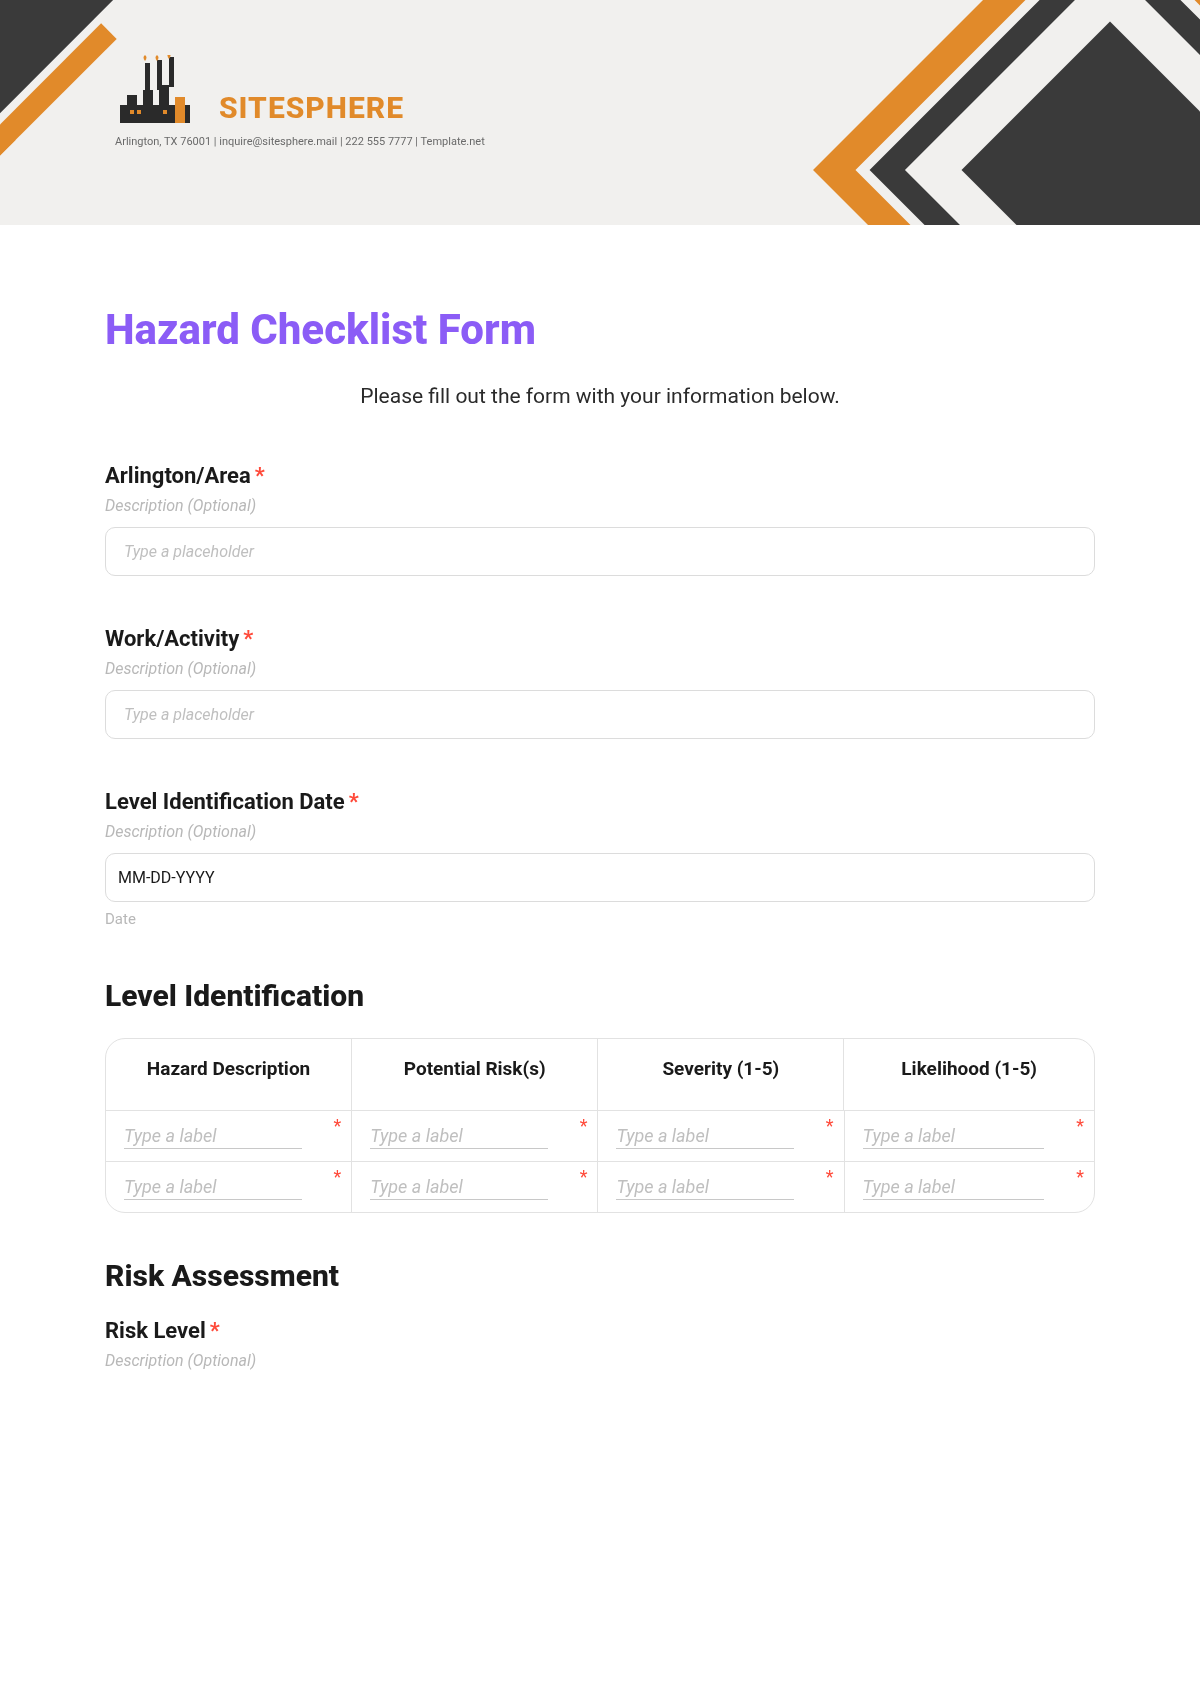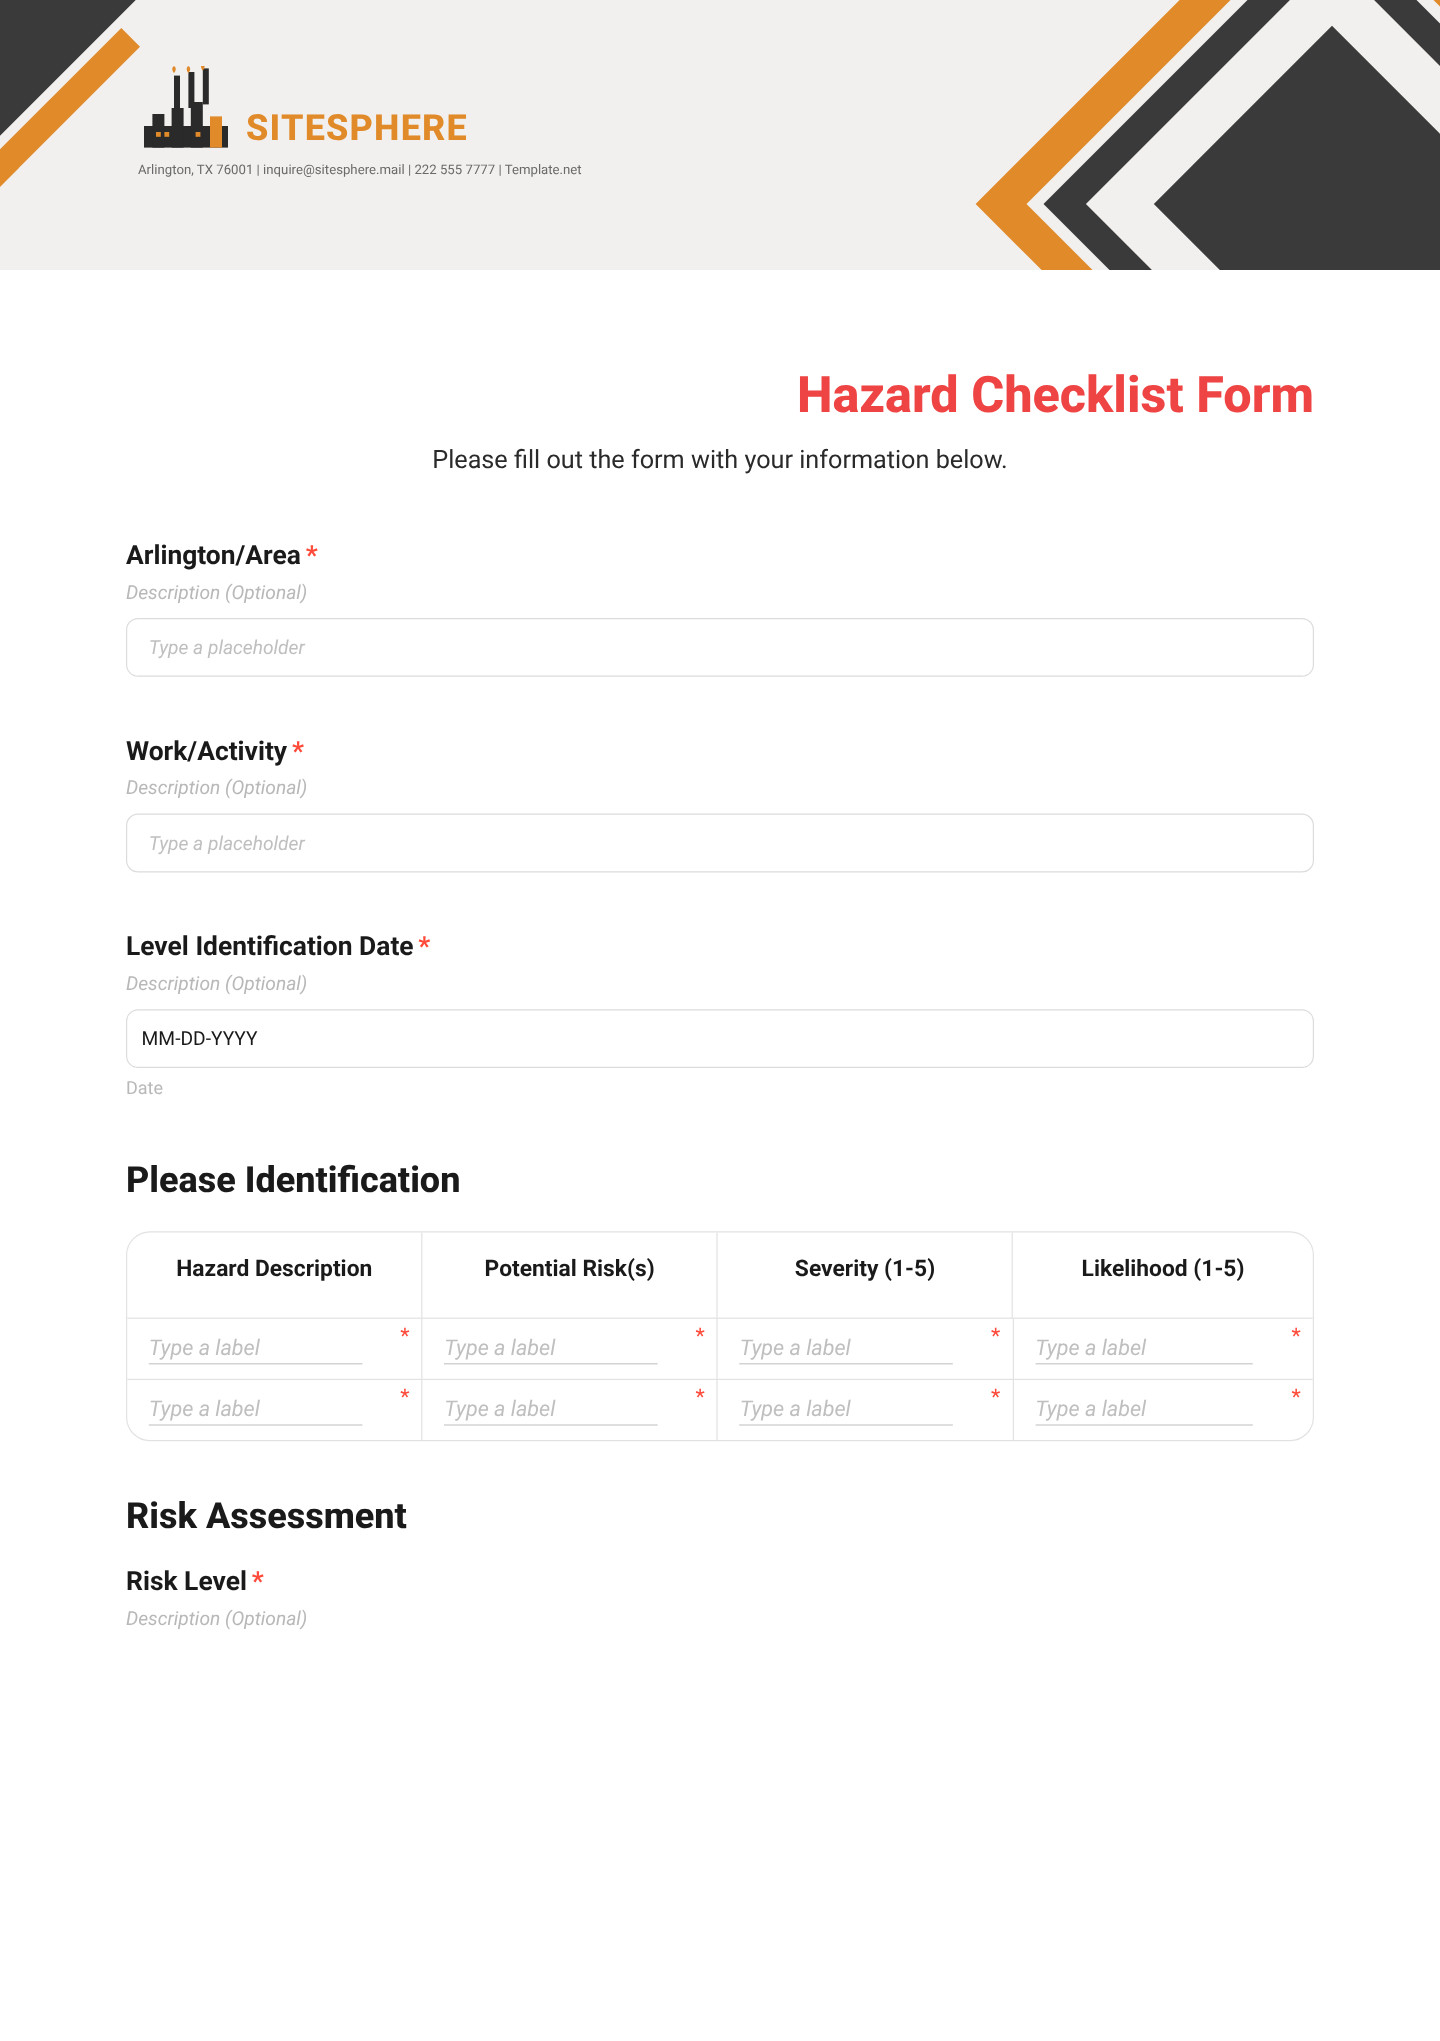--- a/index.html
+++ b/index.html
@@ -52,45 +52,45 @@
   }
   .diamond-inner {
     position: absolute; inset: 105px;
     background: #3a3a3a;
   }
   .logo-block {
     position: absolute;
     top: 55px; left: 115px;
   }
   .logo-row {
-    display: flex; align-items: flex-end; gap: 10px;
+    display: flex; align-items: flex-end; gap: 24px;
   }
   .brand {
     font-size: 30px;
     font-weight: 800;
     letter-spacing: 1px;
     color: #e18a2a;
   }
   .contact {
     margin-top: 10px;
     font-size: 11px;
     color: #6a6a6a;
   }
   .factory {
     width: 80px; height: 70px; position: relative;
   }
   .content {
     padding: 80px 105px 40px 105px;
   }
   .title {
-    text-align: right;
+    text-align: left;
     font-size: 42px;
     font-weight: 800;
-    color: #ef4444;
-    margin-bottom: 18px;
+    color: #8b5cf6;
+    margin-bottom: 30px;
   }
   .subtitle {
     text-align: center;
     font-size: 21px;
     color: #2a2a2a;
     margin-bottom: 55px;
   }
   .field { margin-bottom: 50px; }
   .label {
     font-size: 22px;
@@ -222,21 +222,21 @@
   </div>
 
   <div class="field">
     <span class="label">Level Identification Date</span>
     <span class="req">*</span>
     <div class="desc">Description (Optional)</div>
     <div class="input solid">MM-DD-YYYY</div>
     <div class="sublabel">Date</div>
   </div>
 
-  <h2 class="section-head">Please Identification</h2>
+  <h2 class="section-head">Level Identification</h2>
 
   <div class="table">
     <div class="tr">
       <div class="th">Hazard Description</div>
       <div class="th">Potential Risk(s)</div>
       <div class="th">Severity (1-5)</div>
       <div class="th">Likelihood (1-5)</div>
     </div>
     <div class="tr">
       <div class="td">

